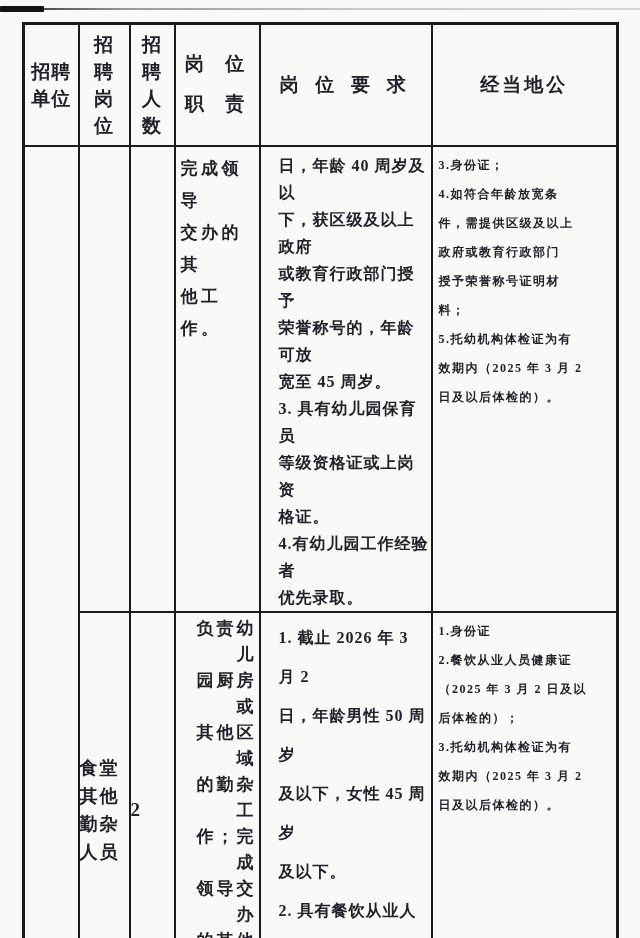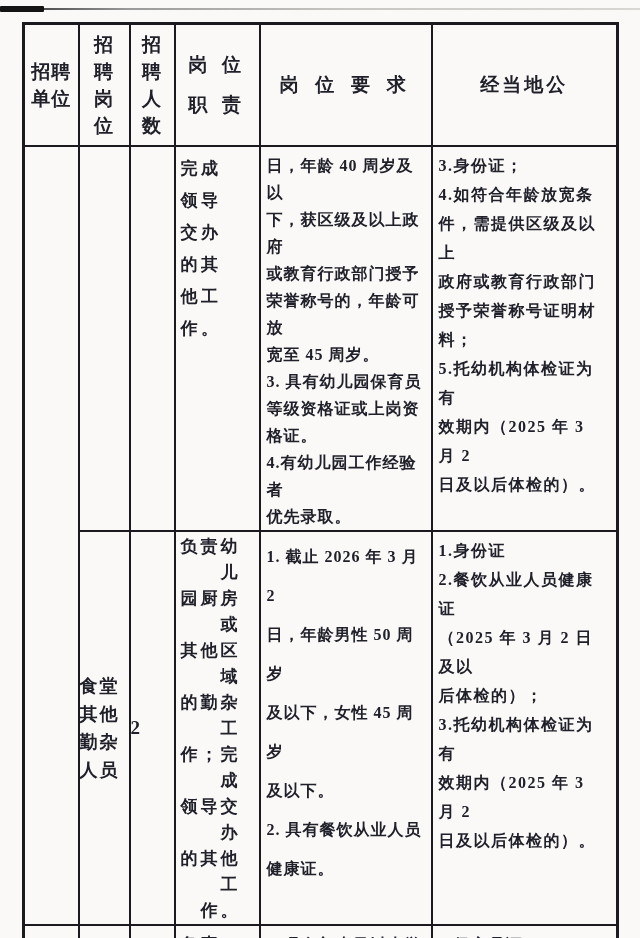--- a/index.html
+++ b/index.html
@@ -31,43 +31,43 @@
     overflow:hidden;
   }
   tr.hdr{height:122px;}
   tr.r1{height:267px;}
   tr.r2{height:211px;}
   tr.r3{height:270px;}
   th{
     text-align:center;vertical-align:middle;
     font-size:19px;line-height:27px;letter-spacing:1px;
   }
-  th.h-duty{line-height:40px;letter-spacing:5px;}
+  th.h-duty{line-height:40px;letter-spacing:5px;font-family:Liberation Mono, monospace;}
   th.h-req{letter-spacing:6px;}
   th.h-qual{letter-spacing:3px;}
   td.c-unit{vertical-align:middle;text-align:center;}
   td.c-pos,td.c-cnt{
     vertical-align:middle;text-align:left;
     font-size:18px;line-height:28px;letter-spacing:2px;
   }
   td.c-cnt{font-size:19px;letter-spacing:0;}
   td.c-duty{
     font-size:17px;letter-spacing:3.5px;
-    padding:3px 18px 0 5px;line-height:32px;vertical-align:middle;
+    padding:3px 2px 0 5px;line-height:32px;vertical-align:middle;
   }
   td.c-duty.top{vertical-align:top;padding-top:6px;}
   tr.r2 td.c-duty{line-height:26px;letter-spacing:3px;padding-top:2px;text-align:right;}
   tr.r3 td.c-duty{line-height:31px;}
   td.c-req{
     vertical-align:top;font-size:16px;line-height:27px;
-    letter-spacing:1px;padding:5px 2px 0 6px;margin-top:16px;
+    letter-spacing:1px;padding:5px 2px 0 18px;margin-top:16px;
   }
   tr.r2 td.c-req{line-height:39px;}
   td.c-qual{
-    vertical-align:top;font-size:16px;line-height:29px;
+    vertical-align:top;font-size:12px;line-height:29px;
     letter-spacing:1.5px;padding:4px 16px 0 6px;
   }
 </style>
 </head>
 <body>
 
 <div class="scan-top-line"></div>
 <div class="scan-top-blob"></div>
 
 <table class="recruit">

